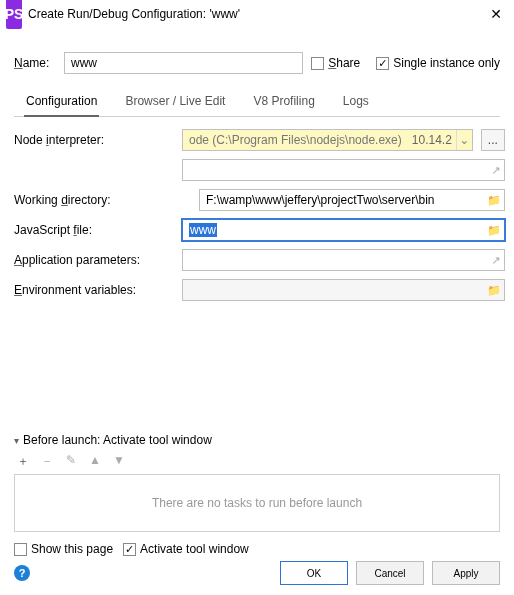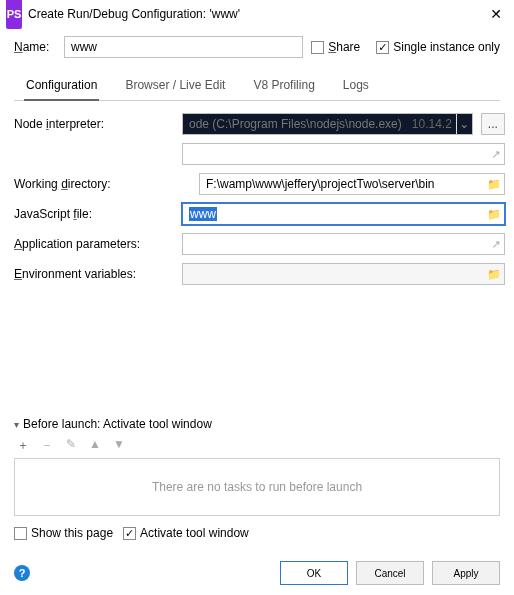--- a/index.html
+++ b/index.html
@@ -18,29 +18,29 @@
     display: flex;
     align-items: center;
     padding: 0 6px;
     justify-content: space-between;
   }
   .titlebar-left { display: flex; align-items: center; gap: 6px; }
   .app-icon {
     width: 16px; height: 30px;
     background: #8a2be2;
     display: flex; align-items: center; justify-content: center;
-    color: #fff; font-size: 11px; font-weight: bold;
+    color: #fff; font-size: 14px; font-weight: bold;
     border-radius: 2px;
   }
   .title-text { font-size: 12px; }
   .close-x { font-size: 14px; padding: 2px 6px; cursor: default; }
   .content { padding: 8px 14px 4px 14px; }
   .name-row {
     display: flex; align-items: center; gap: 8px;
-    margin-top: 0; margin-bottom: 12px;
+    margin-top: 16px; margin-bottom: 12px;
   }
   .name-label { width: 42px; }
   .text-input {
     height: 22px; border: 1px solid #c0c0c0;
     padding: 2px 6px; font-family: inherit; font-size: 12px;
     background: #fff;
   }
   .name-input { flex: 1; }
   .chk-row { display: flex; align-items: center; gap: 16px; }
   .chk { display: flex; align-items: center; gap: 4px; }
@@ -75,21 +75,21 @@
   .form-grid { display: grid; grid-template-columns: 160px 1fr auto; gap: 8px 8px; align-items: center; }
   .form-label { color: #000; }
   .field-wrap { position: relative; display: flex; align-items: center; }
   .field-wrap .text-input { width: 100%; padding-right: 22px; }
   .field-icon {
     position: absolute; right: 4px; top: 50%; transform: translateY(-50%);
     color: #aaa; font-size: 11px; pointer-events: none;
   }
   .node-interp {
     display: flex; align-items: center; width: 100%;
-    border: 1px solid #c0c0c0; height: 22px; background: #0f172a;
+    border: 1px solid #c0c0c0; height: 22px; background: #fef9c3;
     color: #777;
   }
   .node-interp .path { flex: 1; padding: 0 6px; overflow: hidden; white-space: nowrap; }
   .node-interp .ver { padding: 0 4px; color: #666; }
   .node-interp .dd {
     width: 16px; text-align: center; border-left: 1px solid #ddd; height: 100%;
     display: flex; align-items: center; justify-content: center; color: #888;
   }
   .dots-btn {
     width: 24px; height: 22px; border: 1px solid #c0c0c0; background: #f6f6f6;

